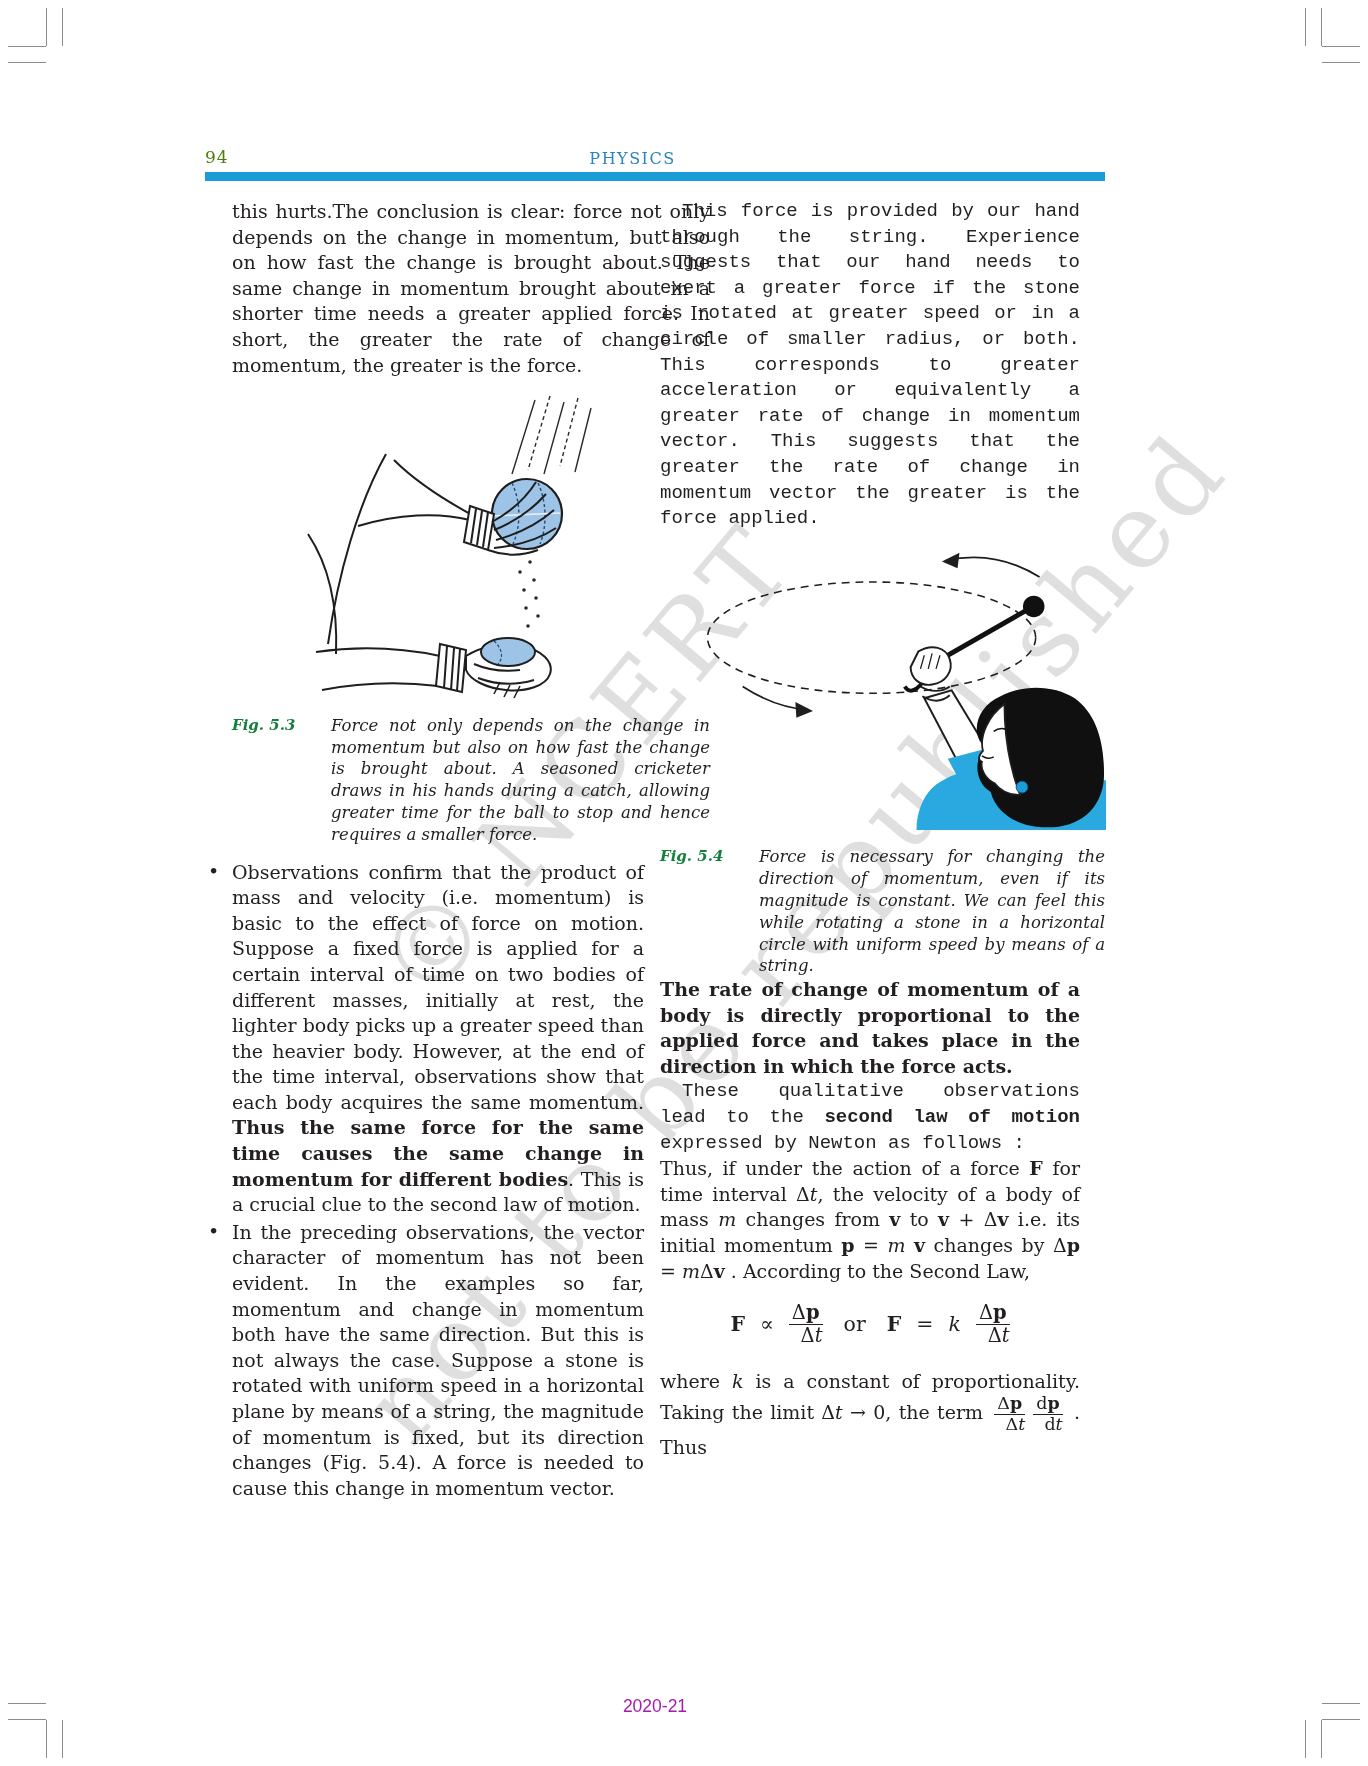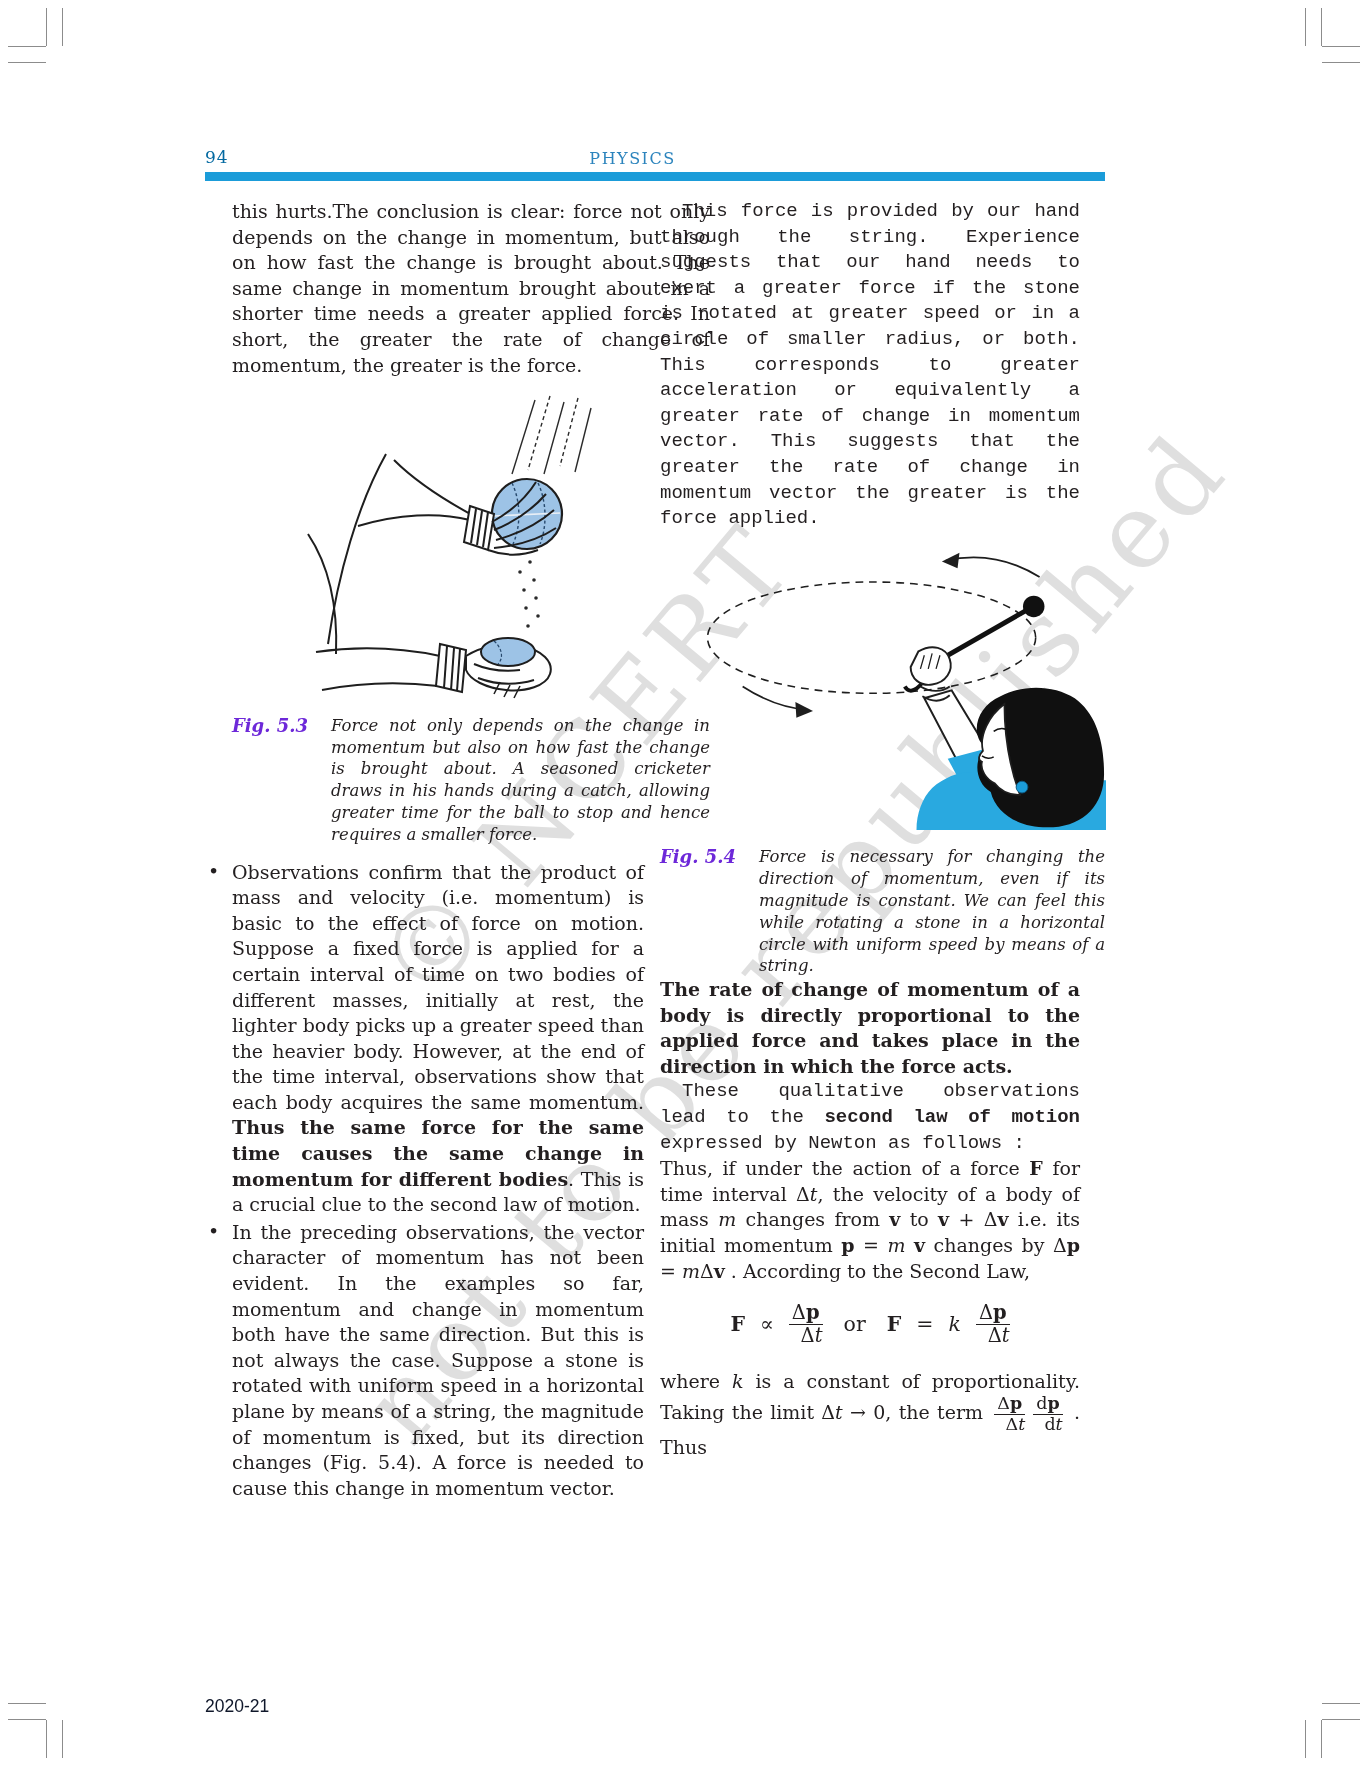--- a/index.html
+++ b/index.html
@@ -10,40 +10,40 @@
   .cm{position:absolute;background:#8c8c8c;}
 
   
   .watermark{position:absolute;left:90px;top:300px;width:1200px;height:1100px;
     display:flex;flex-direction:column;align-items:center;justify-content:center;gap:150px;
     transform:rotate(-50deg);pointer-events:none;z-index:0;}
   .watermark div{font-size:104px;letter-spacing:7px;color:rgba(110,110,110,0.22);
     white-space:nowrap;font-family:"DejaVu Serif",serif;}
 
   
-  .hdr-num{position:absolute;left:205px;top:147px;font-size:17px;color:#0369a1;letter-spacing:1px;}
+  .hdr-num{position:absolute;left:205px;top:147px;font-size:17px;color:#4d7c0f;letter-spacing:1px;}
   .hdr-title{position:absolute;left:195px;top:149px;width:875px;text-align:center;
     font-size:16px;color:#2c84bd;letter-spacing:1.5px;}
   .hdr-bar{position:absolute;left:205px;top:172px;width:900px;height:9px;background:#1b9cd9;}
 
   
   .col{position:absolute;top:199px;font-size:19px;line-height:25.6px;text-align:justify;z-index:1;}
   .col-left{left:232px;width:478px;}
   .col-right{left:660px;width:445px;}
   .col p{margin:0;}
   .body-block{margin-right:66px;}
   .col-right .body-block{margin-right:25px;}
   .indent{text-indent:22px;font-family:Liberation Mono, monospace;}
 
   
   .fig53{margin:16px 0 6px 66px;}
   .fig54{margin:8px 0 2px 26px;}
   .fig-caption{display:flex;margin-top:8px;font-size:16.5px;line-height:21.8px;
     font-style:italic;text-align:justify;}
-  .fig-label{flex:0 0 99px;font-weight:bold;color:#6d28d9;font-size:18px;}
+  .fig-label{flex:0 0 99px;font-weight:bold;color:#15803d;font-size:15px;}
   .fig-cap-text{flex:1;}
 
   
   .bullet{position:relative;margin:14px 66px 0 0;}
   .bullet .dot{position:absolute;left:-24px;top:-1px;}
 
   
   .st-b{font-weight:bold;}
   .st-i{font-style:italic;}
   .law{font-weight:bold;margin-top:14px;}
@@ -54,22 +54,22 @@
     font-size:20.5px;margin:18px 25px 12px 0;}
   .frac,.ifrac{display:inline-flex;flex-direction:column;align-items:flex-end;
     line-height:1.12;vertical-align:middle;}
   .frac{font-size:19.5px;}
   .ifrac{font-size:17.5px;margin:0 4px;}
   .fnum{border-bottom:1.6px solid #231f20;padding:0 3px;}
   .eq-b{font-weight:bold;}
   .eq-i{font-style:italic;}
 
   
-  .footer{position:absolute;left:205px;top:1696px;width:900px;text-align:left;
-    font-family:"Liberation Sans","DejaVu Sans",sans-serif;font-size:17.5px;color:#0f172a;z-index:1;}
+  .footer{position:absolute;left:205px;top:1696px;width:900px;text-align:center;
+    font-family:"Liberation Sans","DejaVu Sans",sans-serif;font-size:17.5px;color:#a21caf;z-index:1;}
 </style>
 </head>
 <body>
 
 <div class="page">
 
   <div class="cm" style="left:46px;top:8px;width:1px;height:38px;"></div>
   <div class="cm" style="left:62px;top:8px;width:1px;height:38px;"></div>
   <div class="cm" style="left:8px;top:46px;width:38px;height:1px;"></div>
   <div class="cm" style="left:8px;top:62px;width:38px;height:1px;"></div>

